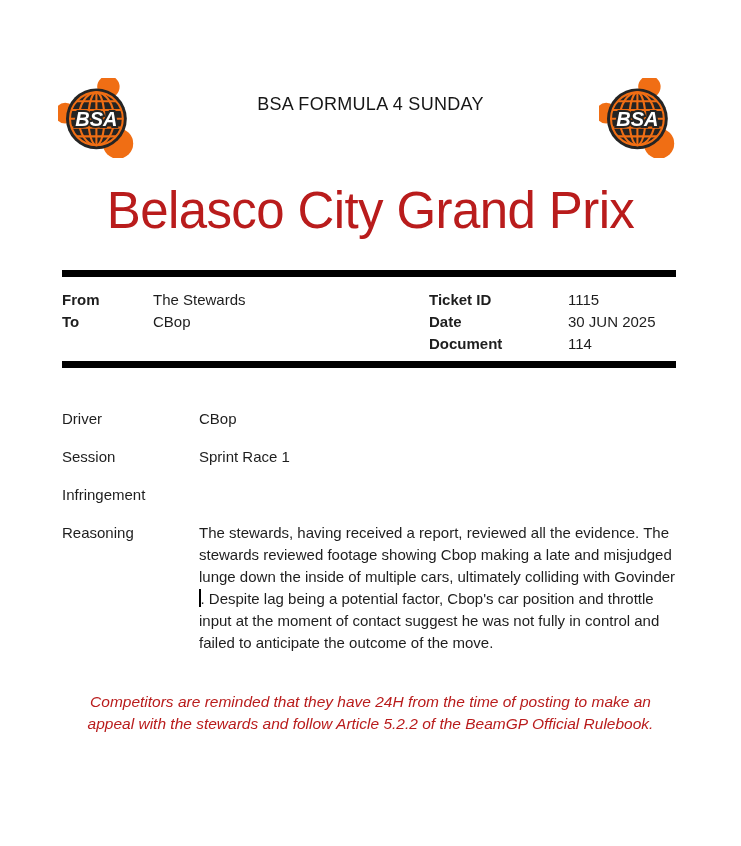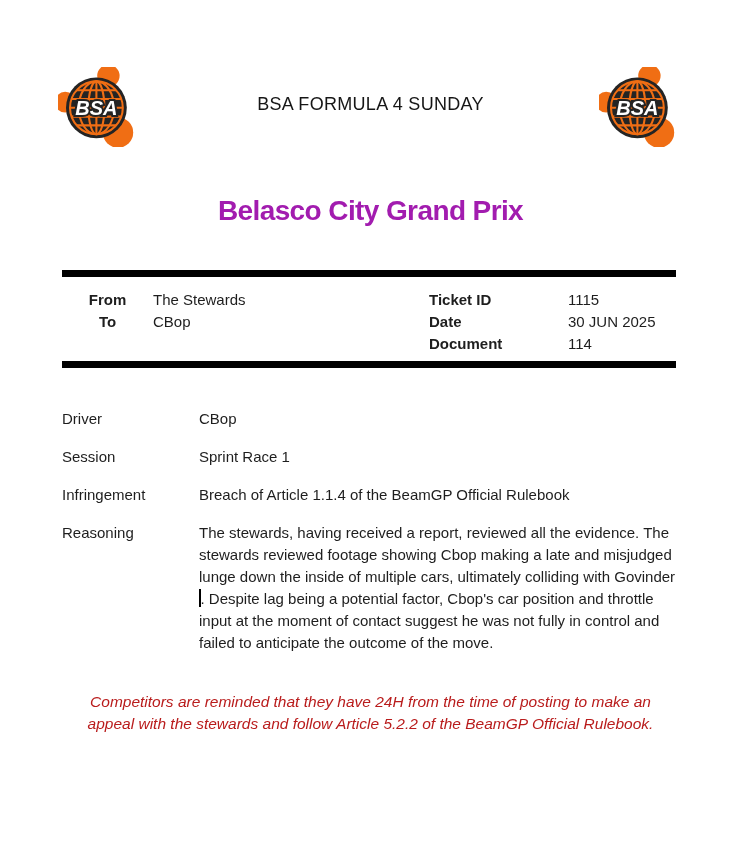--- a/index.html
+++ b/index.html
@@ -7,43 +7,43 @@
   body {
     width: 741px; height: 846px;
     background: #ffffff;
     font-family: "Liberation Sans", sans-serif;
     color: #1e1e1e;
     overflow: hidden;
   }
 
   
   .header { position: relative; height: 146px; }
-  .logo { position: absolute; top: 67px; width: 80px; height: 80px; }
+  .logo { position: absolute; top: 78px; width: 80px; height: 80px; }
   .logo-left { left: 58px; }
   .logo-right { right: 62px; }
   .competition {
     position: absolute; top: 94px; left: 0; right: 0;
     text-align: center; font-size: 18px; letter-spacing: 0.3px; color: #161616;
   }
 
   
   .event-title {
     margin: 42px 0 36px; text-align: center;
-    font-size: 28px; line-height: 46px; font-weight: bold;
-    letter-spacing: -0.6px; color: #a21caf;
+    font-size: 51px; line-height: 46px; font-weight: normal;
+    letter-spacing: -0.6px; color: #b91c1c;
   }
 
   
   .meta {
     margin: 0 65px 0 62px;
     border-top: 7px solid #000; border-bottom: 7px solid #000;
     padding: 12px 0 6px;
     display: flex; font-size: 15px; line-height: 22px;
   }
-  .meta-col-left { width: 367px; text-align: center; }
+  .meta-col-left { width: 367px; }
   .meta-col-right { flex: 1; }
   .meta-row { display: flex; }
   .meta-label { font-weight: bold; flex-shrink: 0; }
   .meta-col-left .meta-label { width: 91px; }
   .meta-col-right .meta-label { width: 139px; }
 
   
   .details { margin: 40px 65px 0 62px; font-size: 15px; line-height: 22px; }
   .detail-row { display: flex; margin-bottom: 16px; }
   .detail-label { width: 137px; font-weight: normal; flex-shrink: 0; }
@@ -159,21 +159,20 @@
     <div class="detail-row">
       <span class="detail-label">Driver</span>
       <span class="detail-value">CBop</span>
     </div>
     <div class="detail-row">
       <span class="detail-label">Session</span>
       <span class="detail-value">Sprint Race 1</span>
     </div>
     <div class="detail-row">
       <span class="detail-label">Infringement</span>
-      <span class="detail-value">Breach of Article 1.1.4 of the BeamGP Official Rulebook</span>
     </div>
     <div class="detail-row">
       <span class="detail-label">Reasoning</span>
       <span class="detail-value"><span>The stewards, having received a report, reviewed all the evidence. The stewards reviewed footage showing Cbop making a late and misjudged lunge down the inside of multiple cars, ultimately colliding with Govinder</span><span class="caret"></span><span>. Despite lag being a potential factor, Cbop's car position and throttle input at the moment of contact suggest he was not fully in control and failed to anticipate the outcome of the move.</span></span>
     </div>
   </section>
 
   <p class="footer-note">Competitors are reminded that they have 24H from the time of posting to make an appeal with the stewards and follow Article 5.2.2 of the BeamGP Official Rulebook.</p>
 
 </div>

